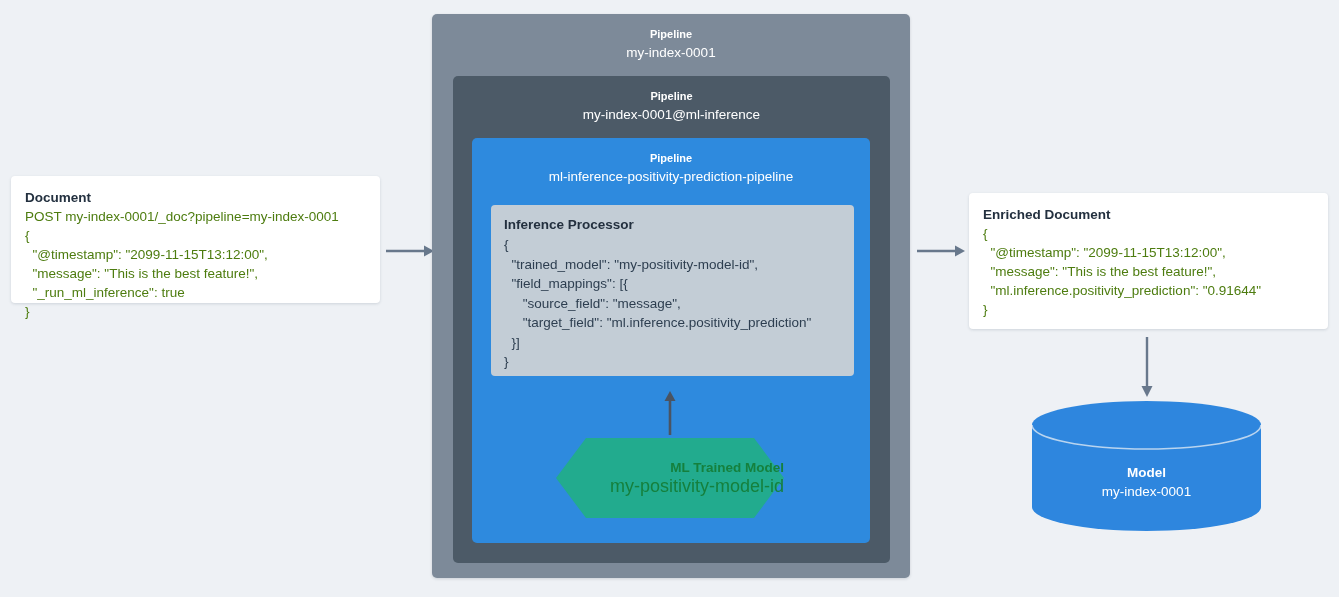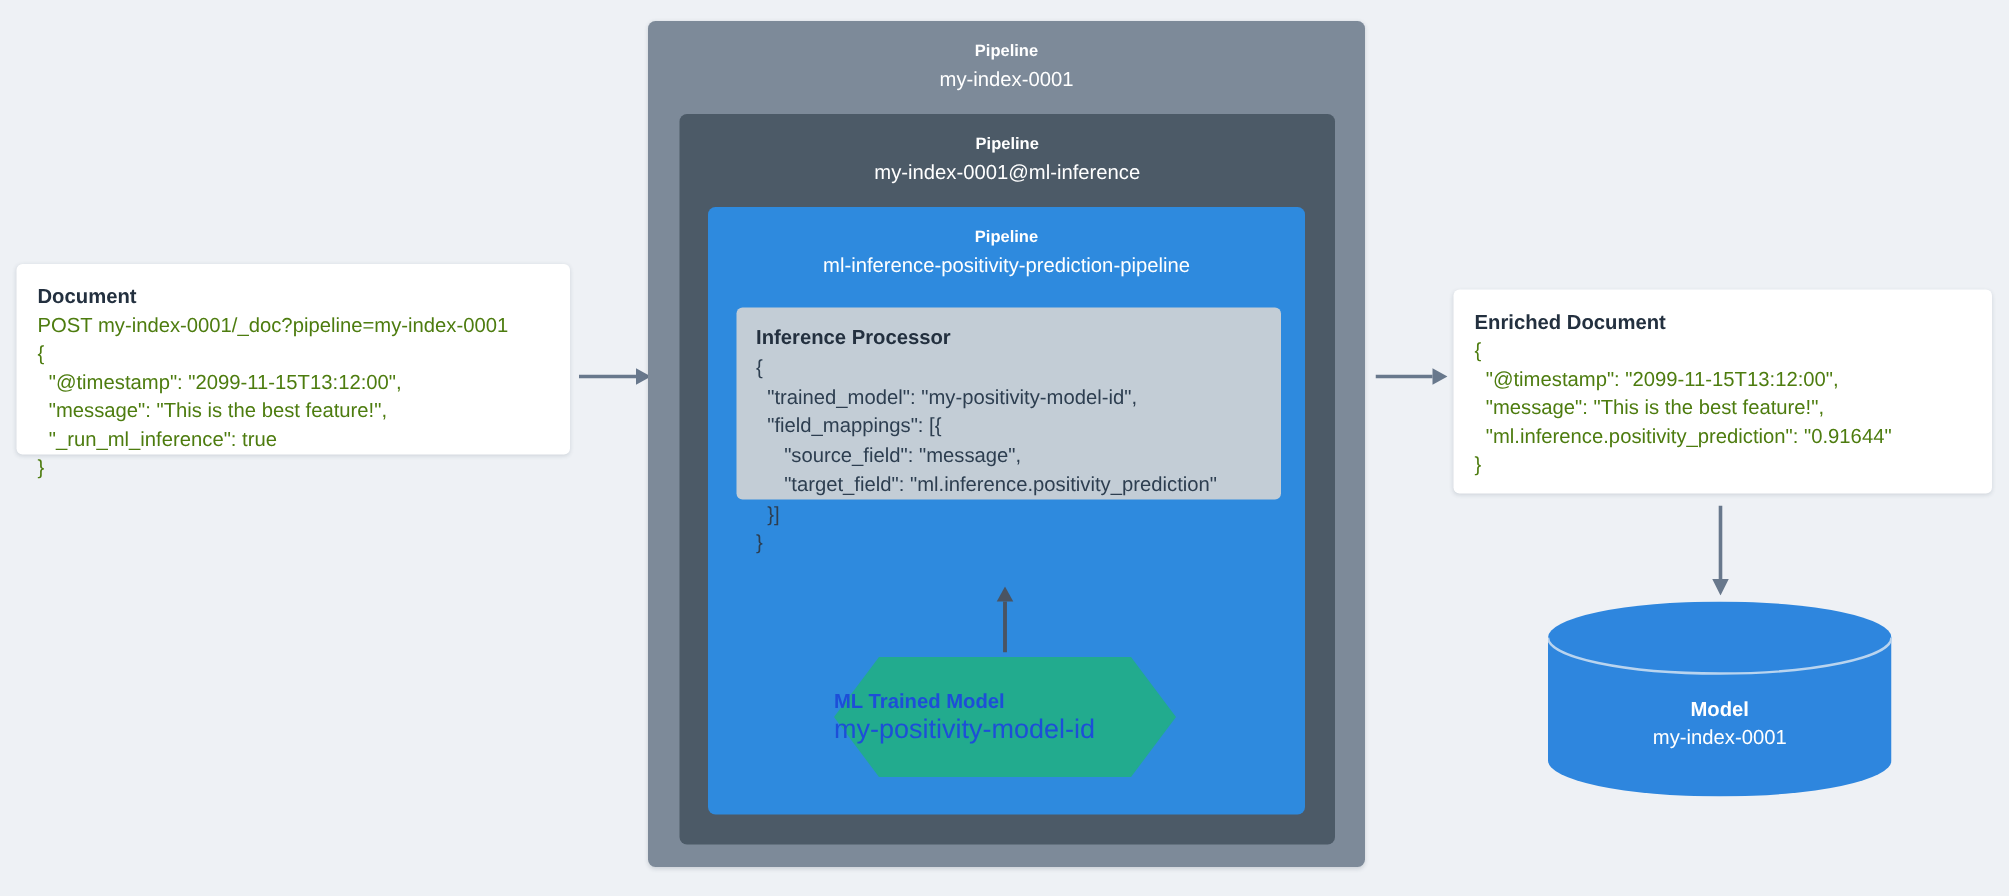--- a/index.html
+++ b/index.html
@@ -94,23 +94,23 @@
     font-size: 13.5px;
     line-height: 19.5px;
     color: #2d3e50;
     white-space: pre;
   }
 
   
   .hex-wrap { position: absolute; }
   .hex-label {
     position: absolute;
-    left: 0; right: 12px;
-    text-align: left;
-    color: #1d4ed8;
+    left: 0; right: 0;
+    text-align: right;
+    color: #15803d;
     pointer-events: none;
   }
   .hex-label .t1 {
     display: block;
     font-weight: bold;
     font-size: 13.5px;
     line-height: 19px;
   }
   .hex-label .t2 {
     display: block;
@@ -178,21 +178,21 @@
     </div>
   </div>
 
   <div class="abs pipe-inner" style="left:472px; top:138px; width:398px; height:405px;">
     <div class="pipe-head">
       <span class="kind">Pipeline</span>
       <span class="name">ml-inference-positivity-prediction-pipeline</span>
     </div>
   </div>
 
-  <div class="abs proc-card" style="left:491px; top:205px; width:363px; height:128px;">
+  <div class="abs proc-card" style="left:491px; top:205px; width:363px; height:171px;">
     <div class="proc-title">Inference Processor</div>
     <div class="proc-line">{</div>
     <div class="proc-line">  "trained_model": "my-positivity-model-id",</div>
     <div class="proc-line">  "field_mappings": [{</div>
     <div class="proc-line">     "source_field": "message",</div>
     <div class="proc-line">     "target_field": "ml.inference.positivity_prediction"</div>
     <div class="proc-line">  }]</div>
     <div class="proc-line">}</div>
   </div>
 

